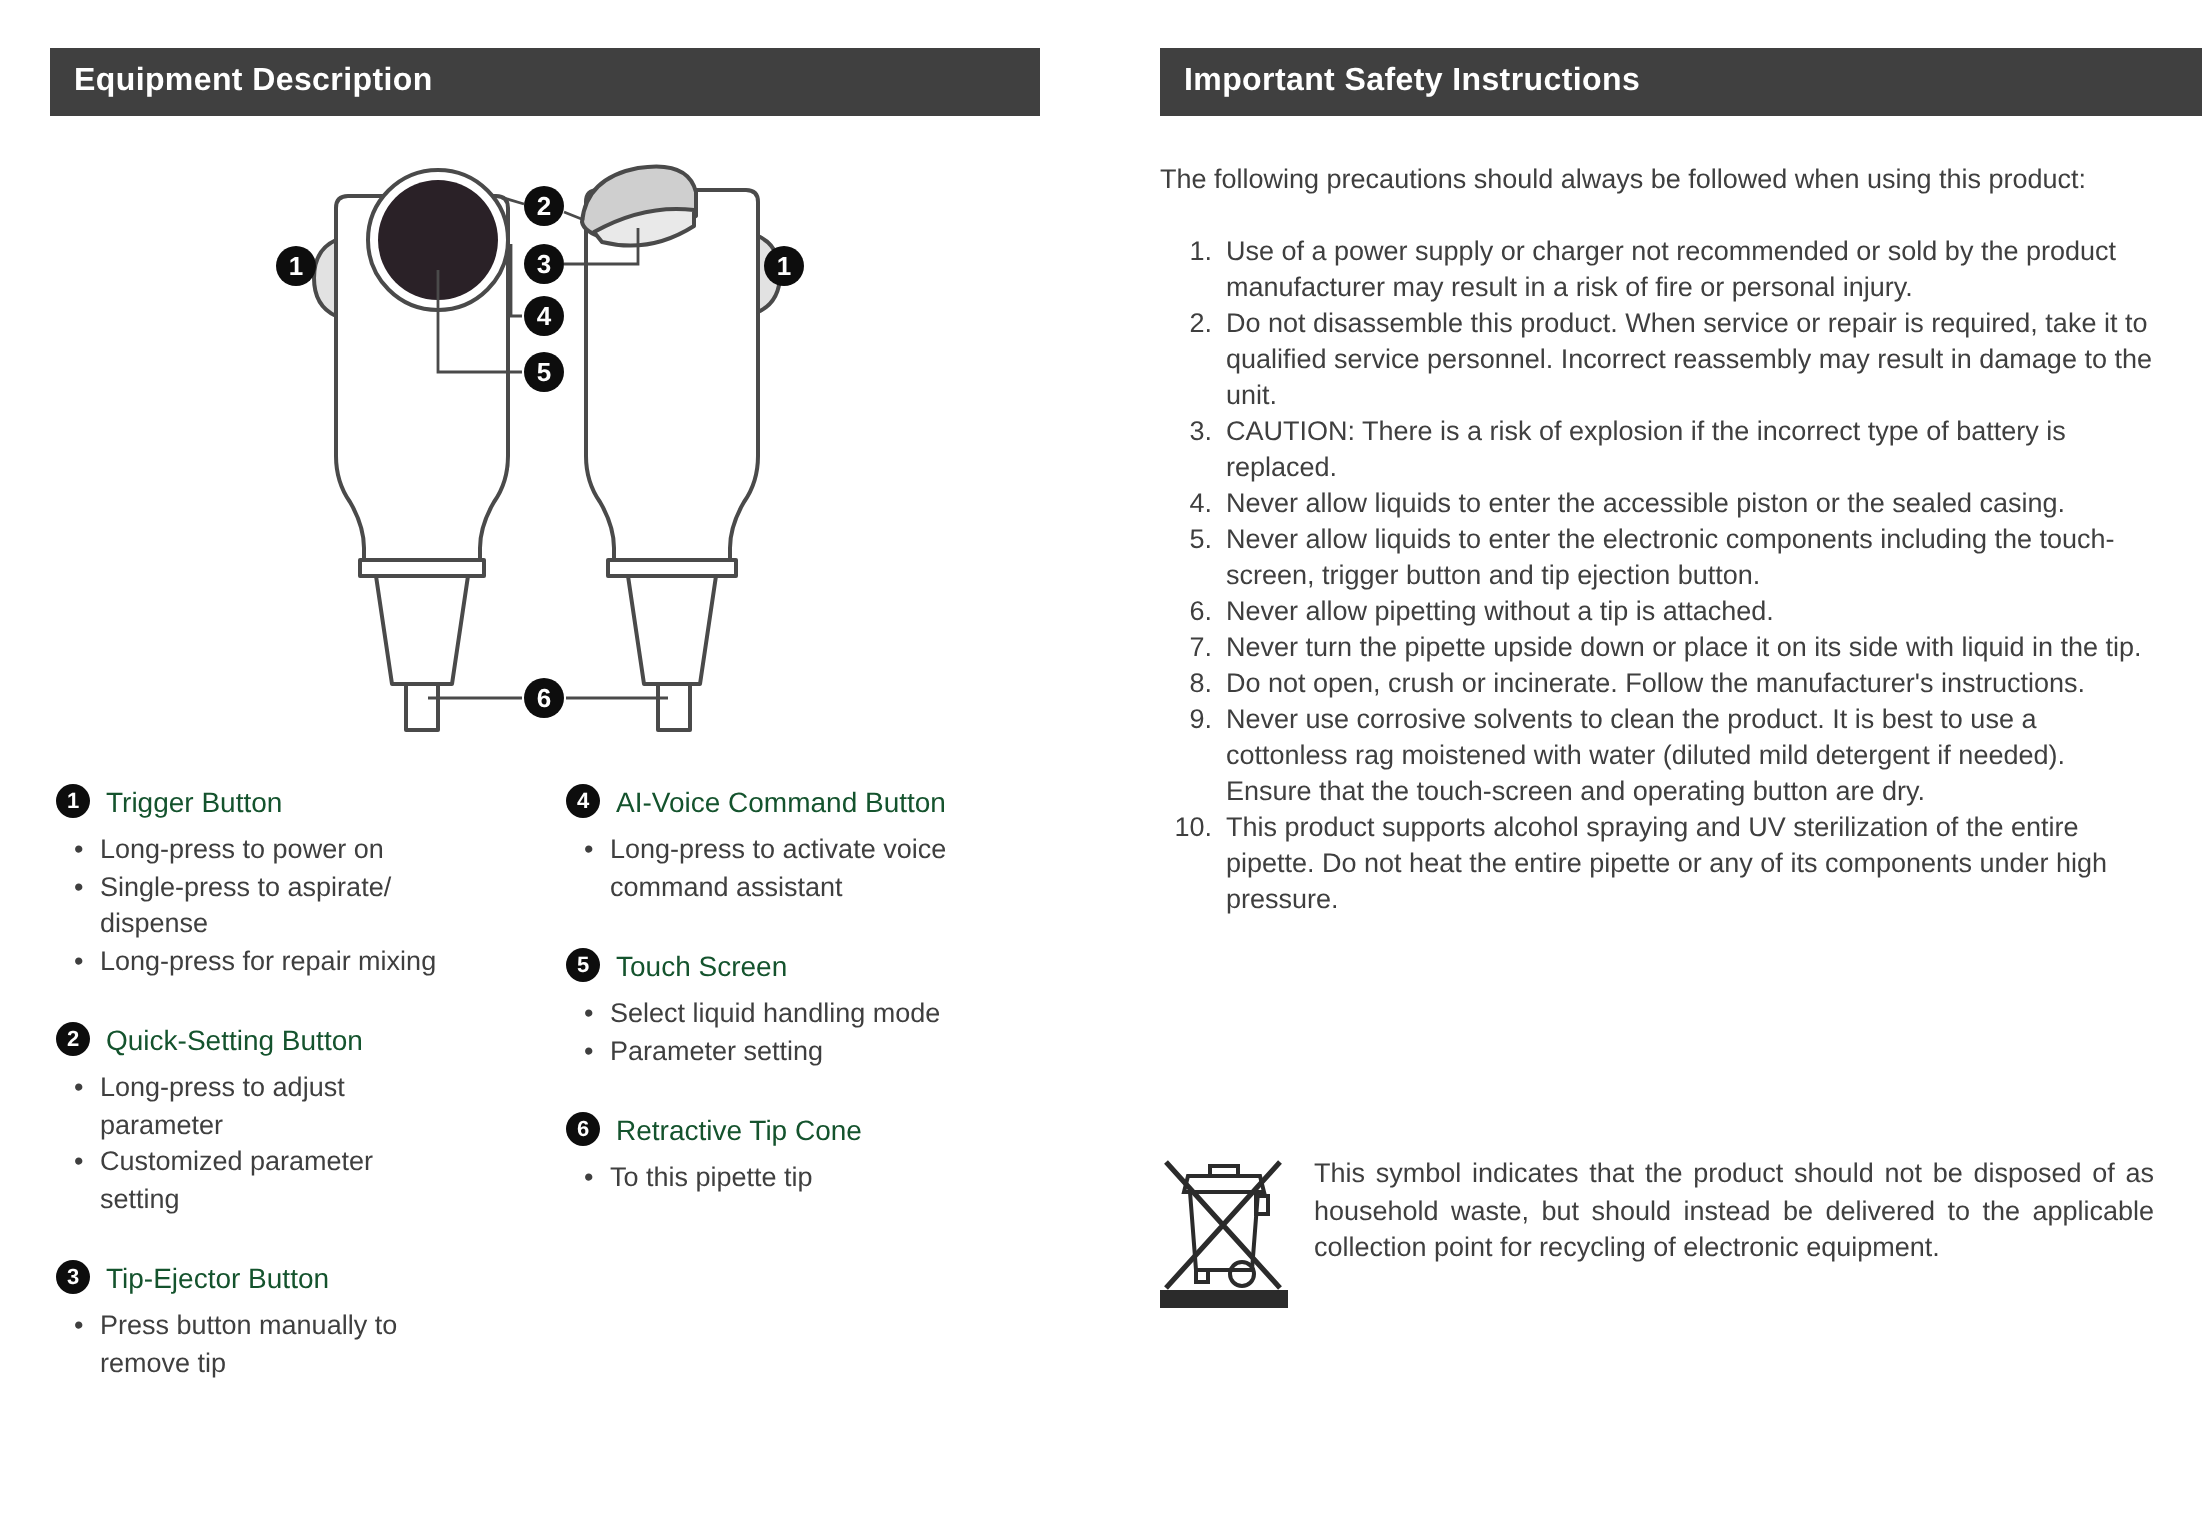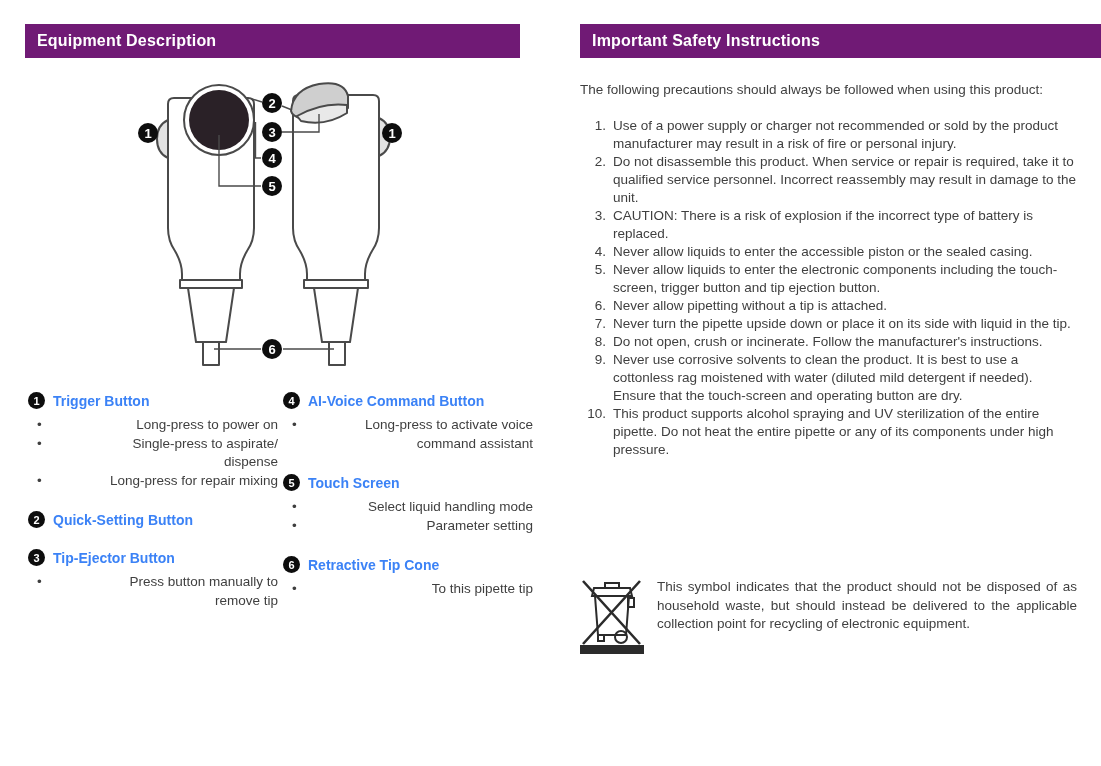--- a/index.html
+++ b/index.html
@@ -2,43 +2,43 @@
 <html><head>
 <meta charset="utf-8">
 <style>
   html,body{margin:0;padding:0;}
   body{
     width:1101px;height:766px;background:#ffffff;position:relative;
     font-family:"Liberation Sans",sans-serif;color:#3f3f3f;
     -webkit-font-smoothing:antialiased;
   }
   .section-bar{
-    position:absolute;top:24px;height:34px;background:#701a75;color:#fff;
+    position:absolute;top:24px;height:34px;background:#404040;color:#fff;
     display:flex;align-items:center;box-sizing:border-box;padding-left:12px;
   }
   #barLeft{left:25px;width:495px;}
   #barRight{left:580px;width:552px;}
   .bar-title{font-weight:bold;font-size:16px;letter-spacing:.2px;}
 
   #diagram{position:absolute;left:116px;top:80px;}
 
   .desc-col{position:absolute;top:392px;}
   #descColA{left:28px;width:250px;}
   #descColB{left:283px;width:250px;}
   .desc-group{margin-bottom:21px;}
   .desc-heading{display:flex;align-items:center;gap:8px;margin-bottom:7px;}
   .num-badge{
     width:17px;height:17px;border-radius:50%;background:#0d0d0d;color:#fff;
     font-size:11px;font-weight:bold;display:flex;align-items:center;justify-content:center;flex:none;
   }
-  .desc-title{font-weight:bold;color:#3b82f6;font-size:14px;}
+  .desc-title{font-weight:normal;color:#14532d;font-size:14px;}
   .desc-bullets{list-style:none;margin:0;padding:0 0 0 9px;}
   .desc-bullets li{
     position:relative;padding-left:13px;font-size:13.5px;line-height:18.5px;
-    white-space:pre-line;margin:0;text-align:right;
+    white-space:pre-line;margin:0;
   }
   .desc-bullets li::before{content:"\2022";position:absolute;left:0;top:0;}
 
   #introText{position:absolute;left:580px;top:81px;width:497px;margin:0;font-size:13.5px;line-height:18px;}
   #precautionList{
     position:absolute;left:580px;top:117px;width:497px;margin:0;padding:0;list-style:none;
     font-size:13.5px;line-height:18px;
   }
   .precaution-item{display:flex;}
   .pnum{width:26px;text-align:right;flex:none;margin-right:7px;}
@@ -127,20 +127,26 @@
         <li>Single-press to aspirate/
 dispense</li>
         <li>Long-press for repair mixing</li>
       </ul>
     </div>
     <div class="desc-group">
       <div class="desc-heading">
         <span class="num-badge">2</span>
         <span class="desc-title">Quick-Setting Button</span>
       </div>
+      <ul class="desc-bullets">
+        <li>Long-press to adjust
+parameter</li>
+        <li>Customized parameter
+setting</li>
+      </ul>
     </div>
     <div class="desc-group">
       <div class="desc-heading">
         <span class="num-badge">3</span>
         <span class="desc-title">Tip-Ejector Button</span>
       </div>
       <ul class="desc-bullets">
         <li>Press button manually to
 remove tip</li>
       </ul>

